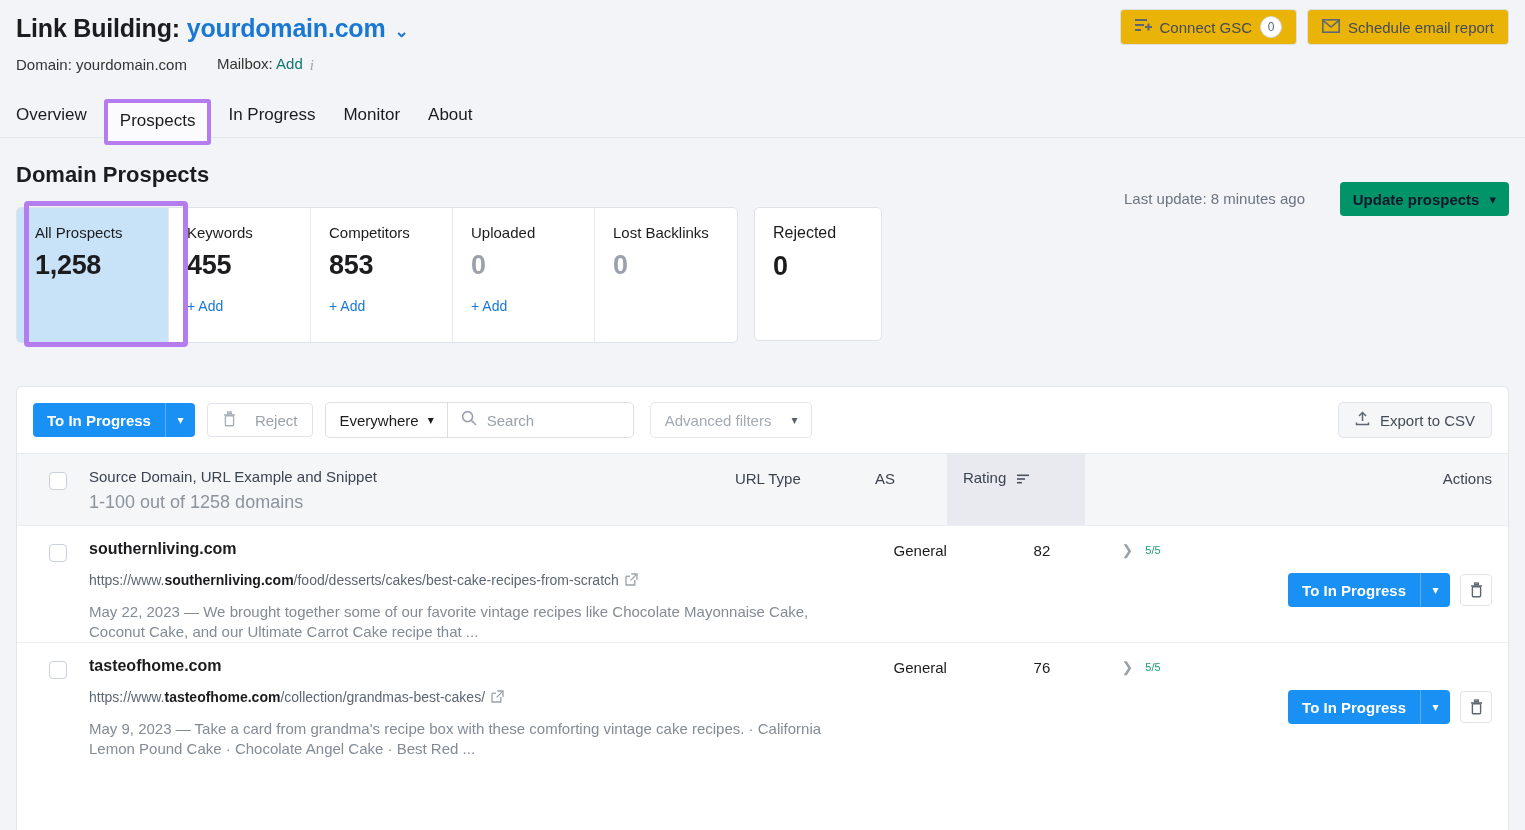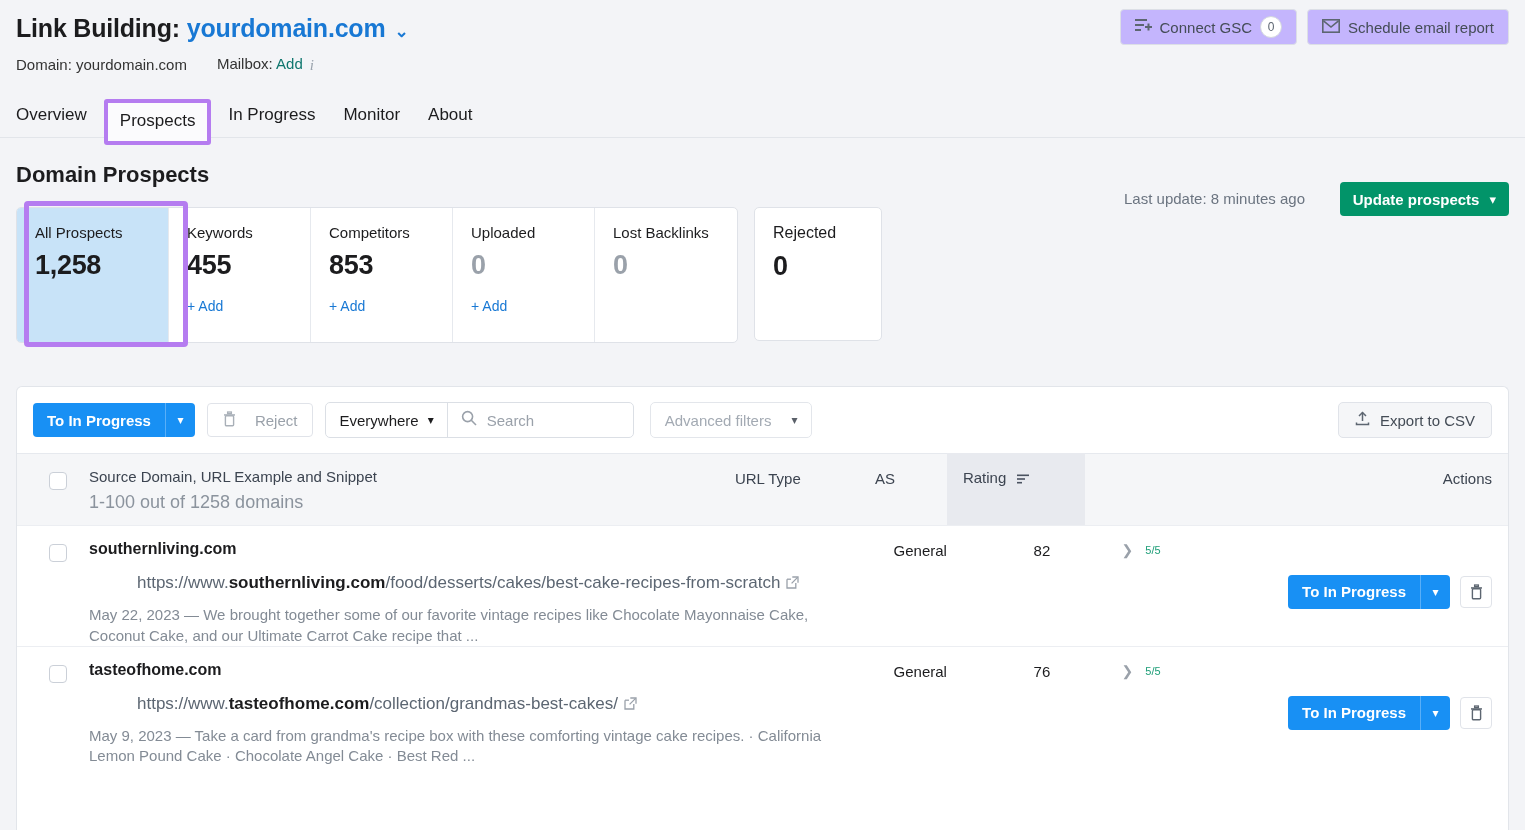--- a/index.html
+++ b/index.html
@@ -25,21 +25,21 @@
   .info-i {
     display: inline-block; margin-left: 7px; color: #9aa3ad;
     font-style: italic; font-family: "Liberation Serif", serif; font-size: 15px;
     transform: translateY(1px);
   }
 
   .header-actions { position: absolute; right: 16px; top: 9px; display: flex; gap: 10px; }
   .hbtn {
     display: flex; align-items: center; gap: 8px;
     height: 36px; padding: 0 14px;
-    background: #c4b5fd; border: 1px solid #dcdfe6; border-radius: 4px;
+    background: #eab308; border: 1px solid #dcdfe6; border-radius: 4px;
     font-size: 15px; color: #444c56; cursor: pointer;
   }
   .count-pill {
     display: inline-flex; align-items: center; justify-content: center;
     min-width: 22px; height: 22px; padding: 0 6px;
     border: 1px solid #d3d7de; border-radius: 11px;
     background: #fff; font-size: 12px; color: #5d6671;
   }
 
   
@@ -59,21 +59,21 @@
 
   
   .section { padding: 0 16px; position: relative; }
   .section-title { font-size: 22px; font-weight: bold; margin-top: 24px; }
   .last-update { position: absolute; right: 220px; top: 28px; font-size: 15px; color: #6b7480; }
   .update-btn {
     position: absolute; right: 16px; top: 20px;
     display: flex; align-items: center; gap: 10px;
     height: 34px; padding: 0 13px;
     background: #029469; border-radius: 4px; border: none;
-    color: #ffffff; font-size: 15px; font-weight: bold; cursor: pointer;
+    color: #0f172a; font-size: 15px; font-weight: bold; cursor: pointer;
     font-family: "Liberation Sans", sans-serif;
   }
   .update-btn .cv { font-size: 13px; font-weight: normal; }
 
   
   .cards { display: flex; margin-top: 19px; position: relative; }
   .cardgroup { display: flex; background: #fff; border: 1px solid #dfe2e8; border-radius: 5px; overflow: hidden; }
   .card { width: 142px; height: 134px; padding: 16px 0 0 18px; border-right: 1px solid #e6e9ee; }
   .card:last-child { border-right: none; }
   .card .label { font-size: 15px; color: #1c1c1e; }
@@ -157,21 +157,21 @@
 
   .th { font-size: 15px; color: #3c4450; }
   .th-sub { font-size: 18px; color: #8b939d; margin-top: 7px; }
   .sort-icon { display: inline-block; margin-left: 7px; vertical-align: middle; }
 
   .checkbox {
     width: 18px; height: 18px; border: 1px solid #cbd0d8; border-radius: 4px;
     background: #fff; cursor: pointer;
   }
   .domain-name { font-size: 16px; font-weight: bold; color: #1c1c1e; }
-  .url-line { font-size: 17px; color: #5c6672; margin-top: 14px; line-height: 1.25; margin-left: 48px; }
+  .url-line { font-size: 14px; color: #5c6672; margin-top: 14px; line-height: 1.25; }
   .url-line b { color: #1c1c1e; font-weight: bold; }
   .ext-icon { display: inline-block; margin-left: 6px; vertical-align: -1px; }
   .snippet { font-size: 15px; color: #838b95; margin-top: 11px; line-height: 1.35; max-width: 760px; }
   .cell-text { font-size: 15px; color: #1c1c1e; }
   .rating { display: flex; align-items: center; gap: 12px; }
   .rating .chev { color: #9aa1aa; font-size: 14px; }
   .rating .val { color: #1e9e78; font-size: 11px; }
   .row-actions { display: flex; align-items: center; gap: 10px; }
   .trash-btn {
     width: 32px; height: 32px; border: 1px solid #e0e3e9; border-radius: 4px;

